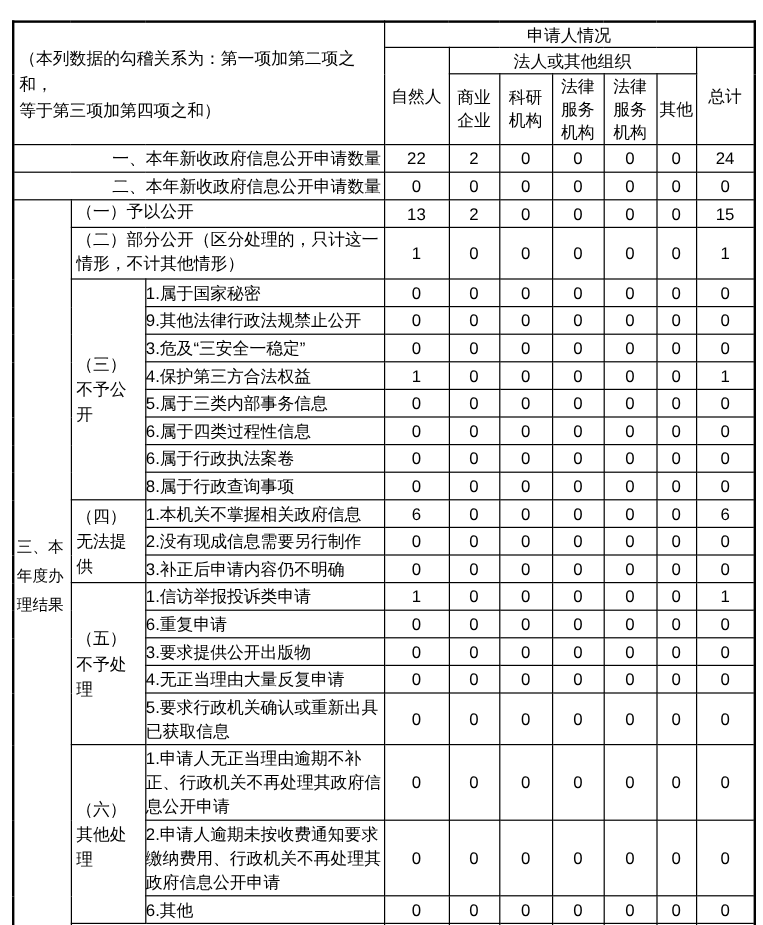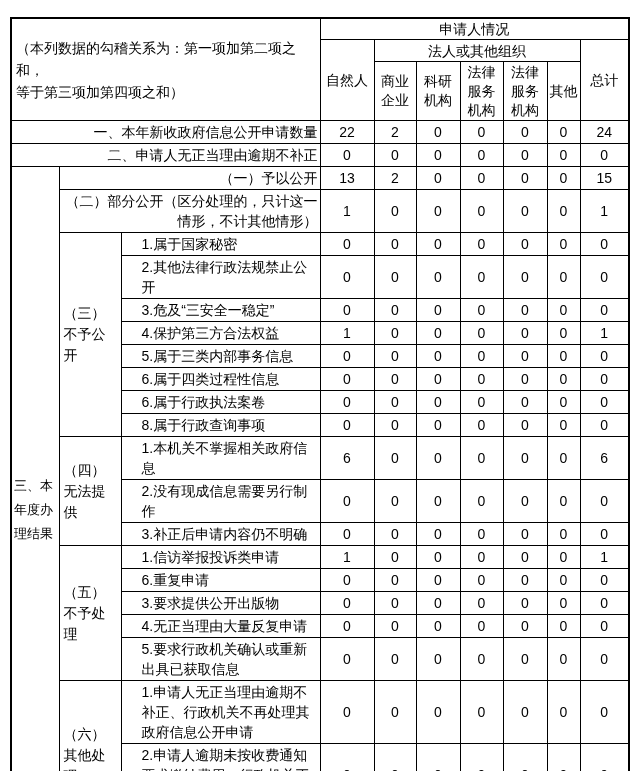--- a/index.html
+++ b/index.html
@@ -13,22 +13,22 @@
   td.hc { text-align:center; padding:0 1px; }
   tr.h1 { height:21px; }
   tr.h2 { height:22px; }
   tr.h3 { height:59px; }
   tr.h3 td.hc { line-height:19px; }
   td.note { text-align:left; line-height:22px; padding:0 4px;margin-left:39px; }
   .note-line { display:block; }
   
   tr.r { height:21px; }
   td.sec  { text-align:right; padding-left:3px; }
-  td.sub  { text-align:right; padding-left:4px; }
-  td.item { text-align:left; padding-left:20px; }
+  td.sub  { text-align:left; padding-left:4px;font-family:Liberation Mono, monospace; }
+  td.item { text-align:left; padding-left:0; }
   td.grp  { text-align:left; padding-left:4px; line-height:21px; vertical-align:middle;margin-left:24px; }
   td.vlbl { text-align:left; padding:0 2px; font-size:13px; line-height:24px; vertical-align:middle; }
   td.num  { text-align:center; }
 </style>
 </head>
 <body>
 
 <div class="page">
   <table class="stat">
     <colgroup>
@@ -69,21 +69,21 @@
         <td class="sec" colspan="3">一、本年新收政府信息公开申请数量</td>
       <td class="num">22</td>
           <td class="num">2</td>
           <td class="num">0</td>
           <td class="num">0</td>
           <td class="num">0</td>
           <td class="num">0</td>
           <td class="num">24</td>
         </tr>
       <tr class="r">
-        <td class="sec" colspan="3">二、申请人无正当理由逾期不补正</td>
+        <td class="sec" colspan="3">二、本年新收政府信息公开申请数量</td>
       <td class="num">0</td>
           <td class="num">0</td>
           <td class="num">0</td>
           <td class="num">0</td>
           <td class="num">0</td>
           <td class="num">0</td>
           <td class="num">0</td>
         </tr>
 
       <tr class="r">
@@ -113,21 +113,21 @@
         <td class="item">1.属于国家秘密</td>
       <td class="num">0</td>
           <td class="num">0</td>
           <td class="num">0</td>
           <td class="num">0</td>
           <td class="num">0</td>
           <td class="num">0</td>
           <td class="num">0</td>
         </tr>
       <tr class="r">
-        <td class="item">2.其他法律行政法规禁止公开</td>
+        <td class="item">9.其他法律行政法规禁止公开</td>
       <td class="num">0</td>
           <td class="num">0</td>
           <td class="num">0</td>
           <td class="num">0</td>
           <td class="num">0</td>
           <td class="num">0</td>
           <td class="num">0</td>
         </tr>
       <tr class="r">
         <td class="item">3.危及“三安全一稳定”</td>

